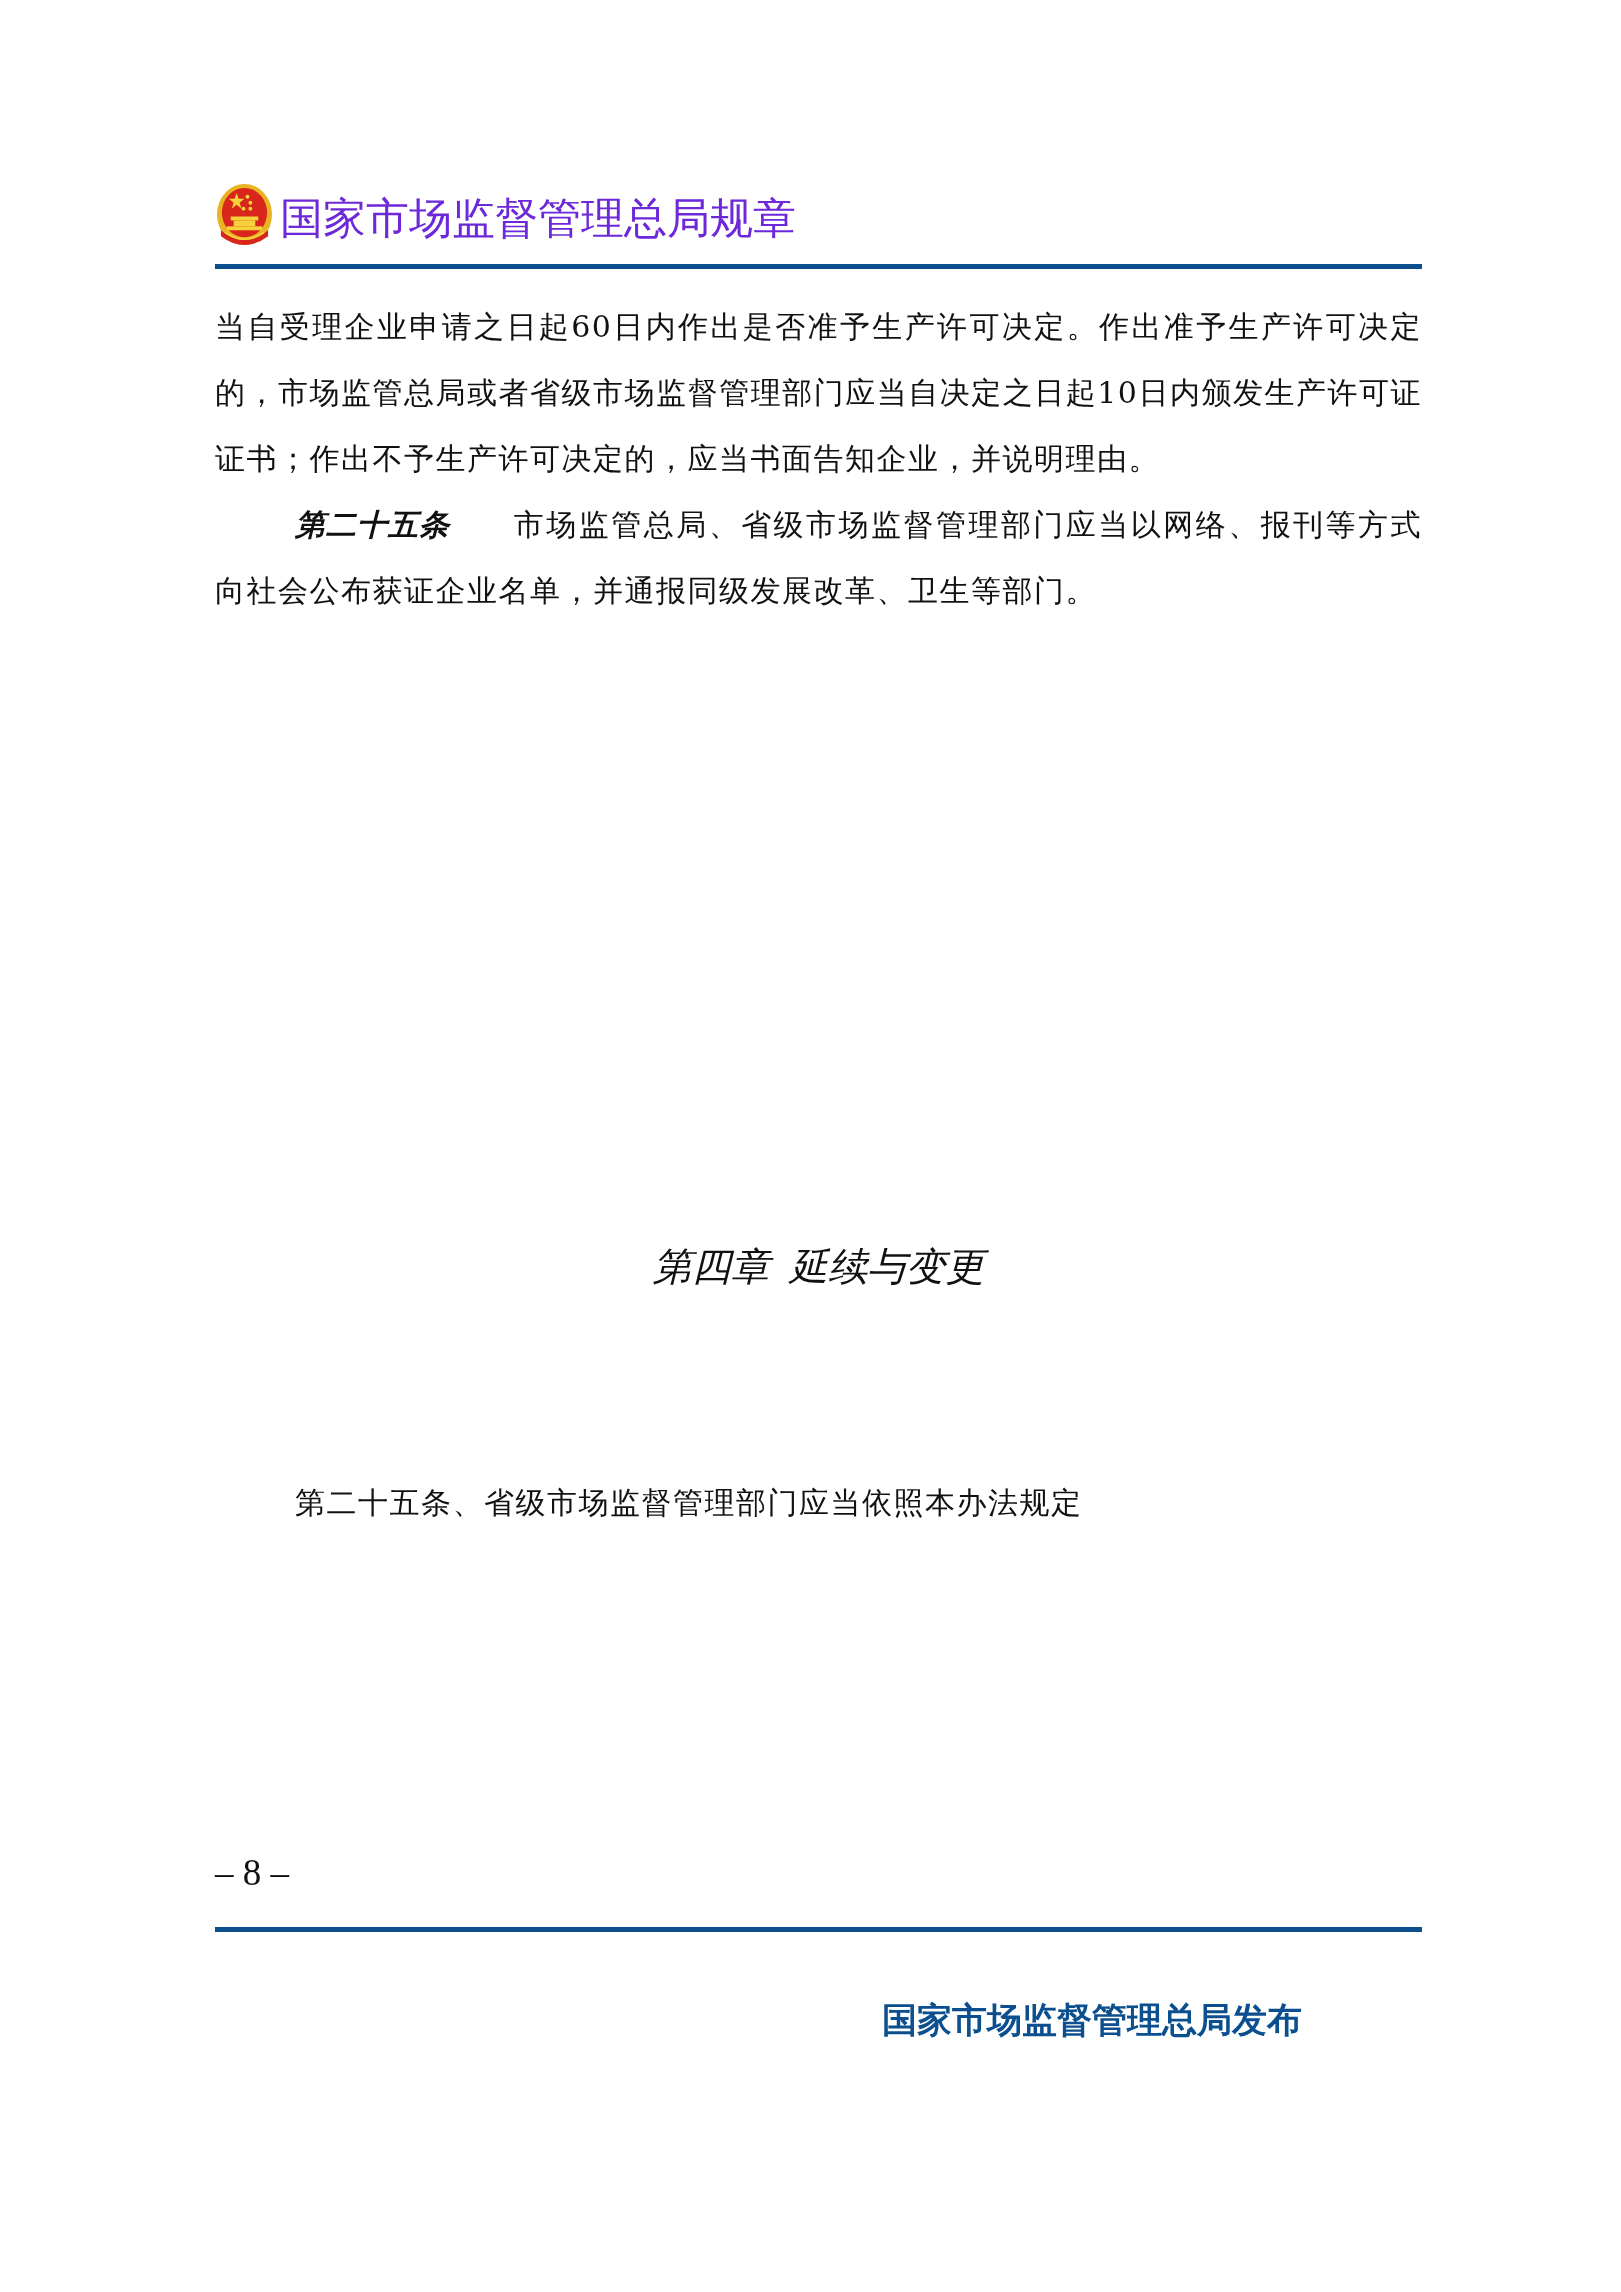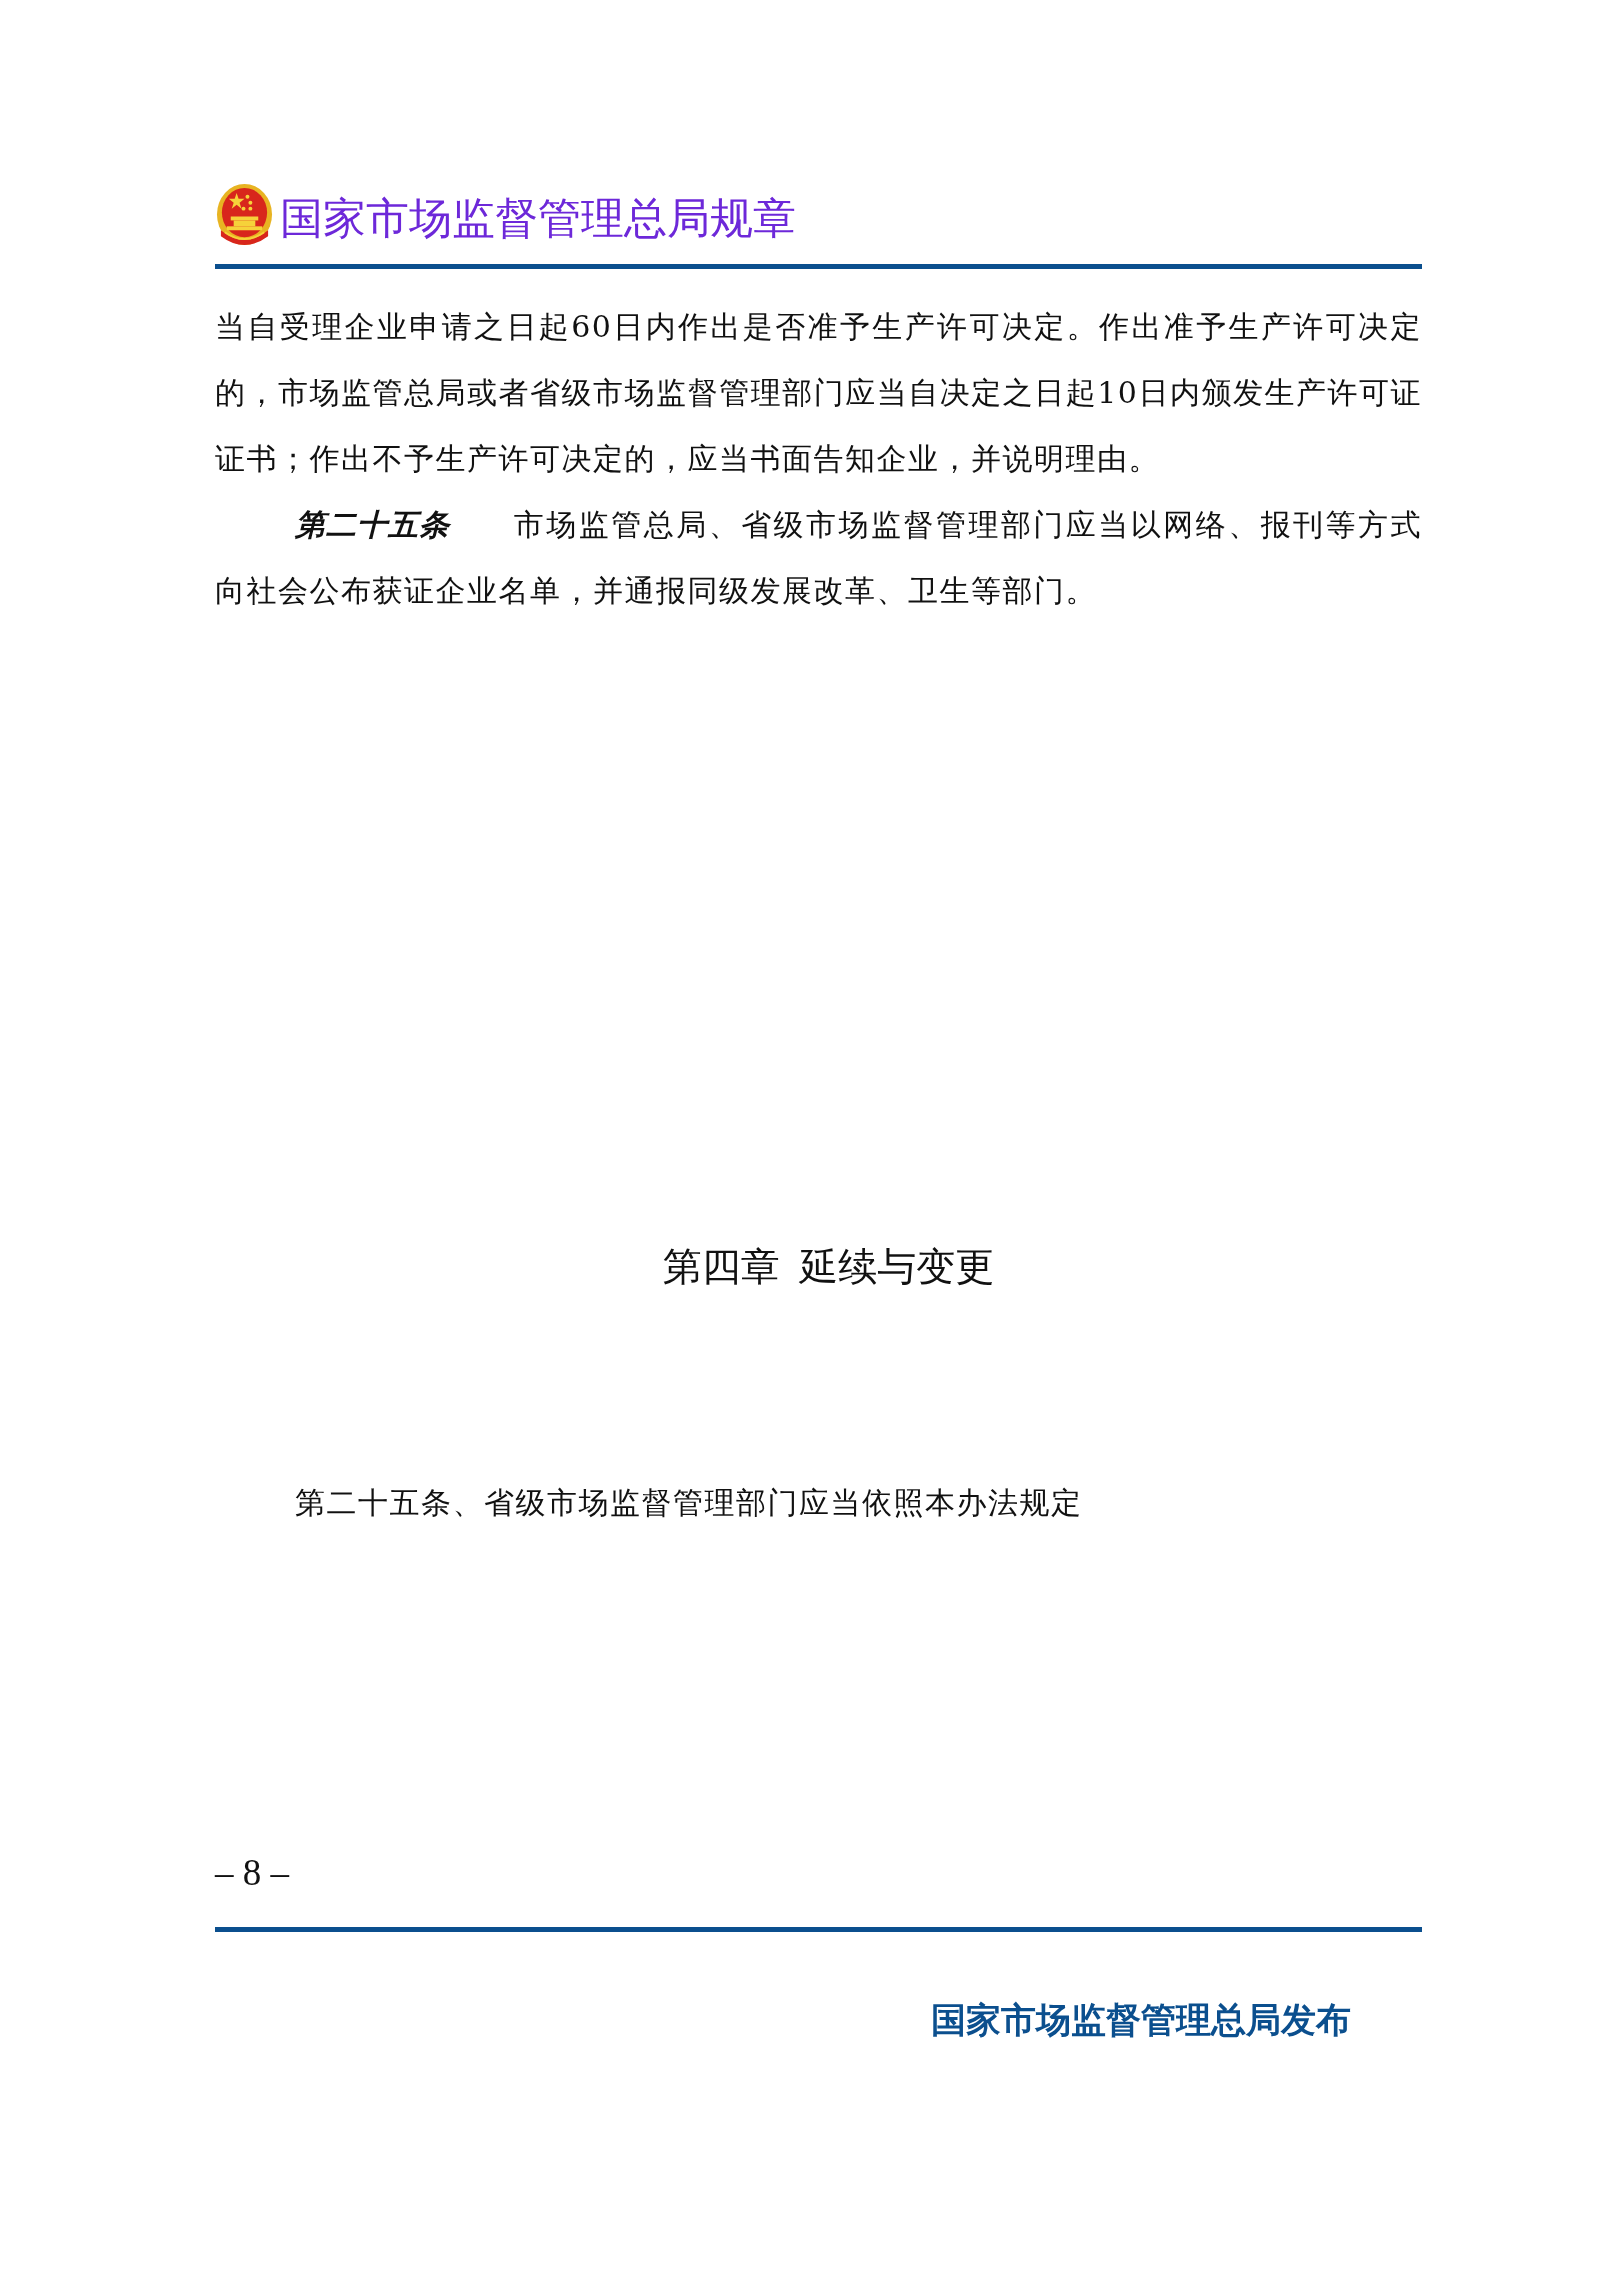--- a/index.html
+++ b/index.html
@@ -29,35 +29,35 @@
     .para {
       font-size: 30px; line-height: 66px; margin: 0;
       text-align: justify; text-align-last: left; letter-spacing: 1.5px;
     }
     .para.indent { text-indent: 80px; }
     .art-no {
       font-family: "DejaVu Sans", "Liberation Sans", sans-serif;
       font-weight: bold; margin-right: 64px; letter-spacing: 0px; font-style: italic;
     }
     .chapter {
-      position: absolute; left: 225px; width: 1207px; top: 1237px;
+      position: absolute; left: 215px; width: 1207px; top: 1237px;
       text-align: center;
       font-family: "DejaVu Sans", "Liberation Sans", sans-serif;
-      font-size: 39px; font-weight: normal; line-height: 59px;
+      font-size: 39px; font-weight: normal; line-height: 59px; font-style: italic;
     }
     .chapter .gap { display: inline-block; width: 19.6px; }
     .body-text.second { top: 1470px; }
     .page-num {
       position: absolute; left: 215px; top: 1848px;
       font-family: "Liberation Serif", "DejaVu Serif", serif;
       font-size: 37px; line-height: 49px; color: #111;
     }
     .footer {
       position: absolute; left: 882px; top: 1996px; width: 469px;
-      text-align: right;
+      text-align: left;
       font-family: "DejaVu Sans", "Liberation Sans", sans-serif;
       font-size: 35px; color: #0b4f8e; font-weight: bold; line-height: 49px;
     }
   </style>
 </head>
 <body>
 
 <div class="header">
   <svg class="emblem" viewBox="0 0 60 72">
     <ellipse cx="30" cy="34" rx="28" ry="31" fill="#e8b422"></ellipse>

